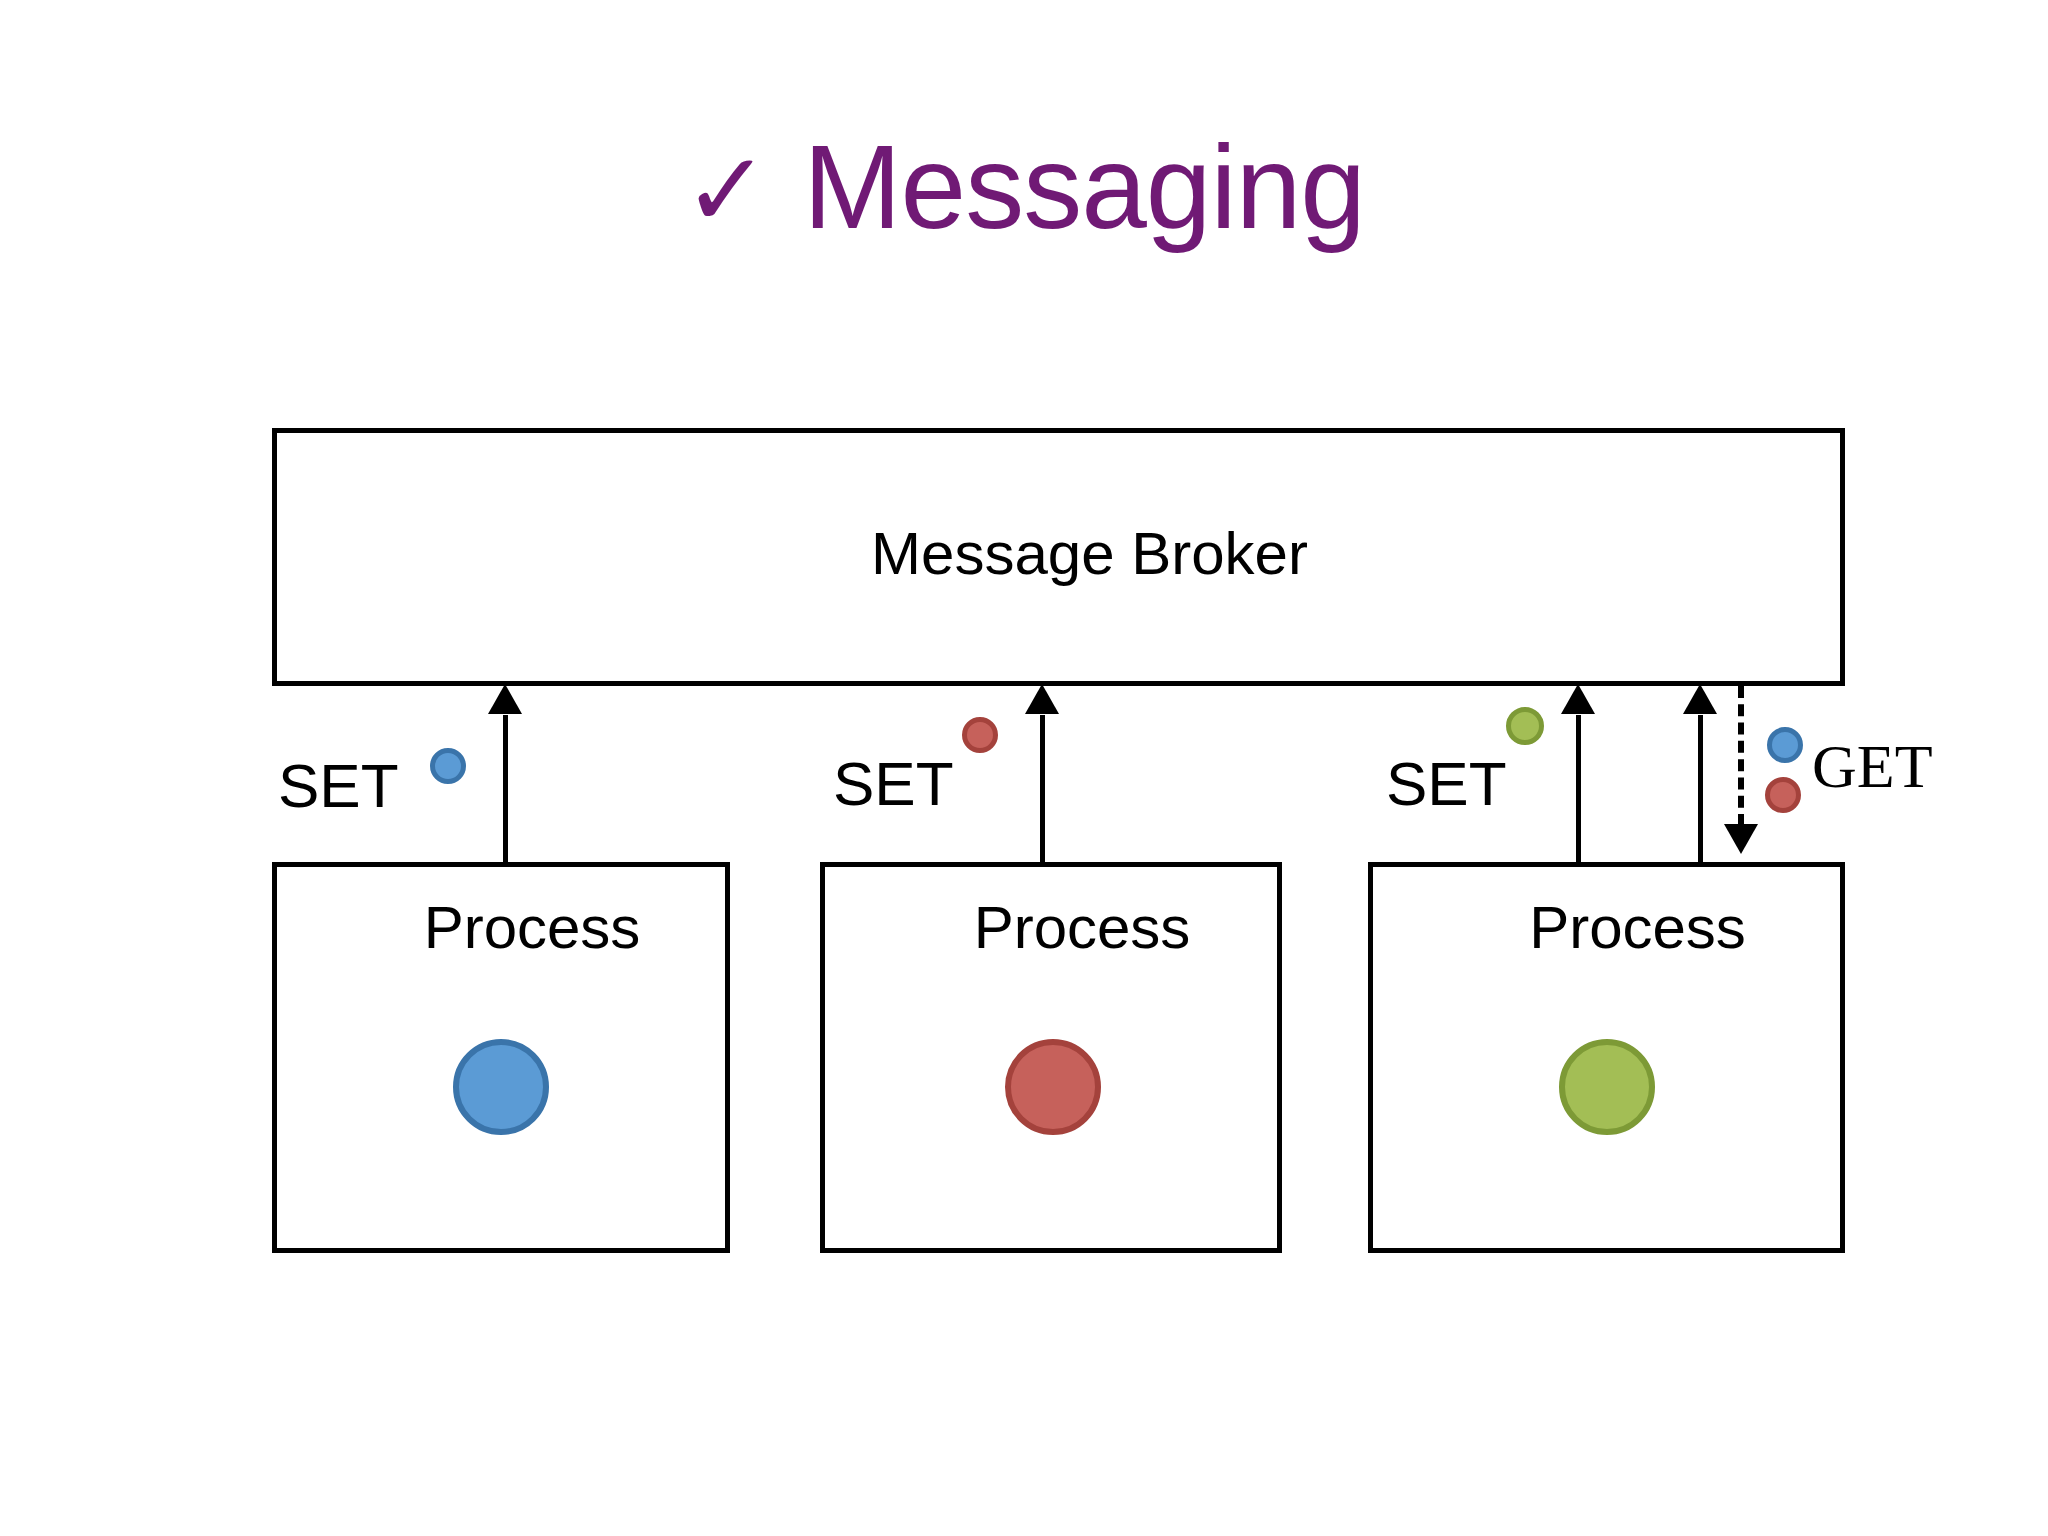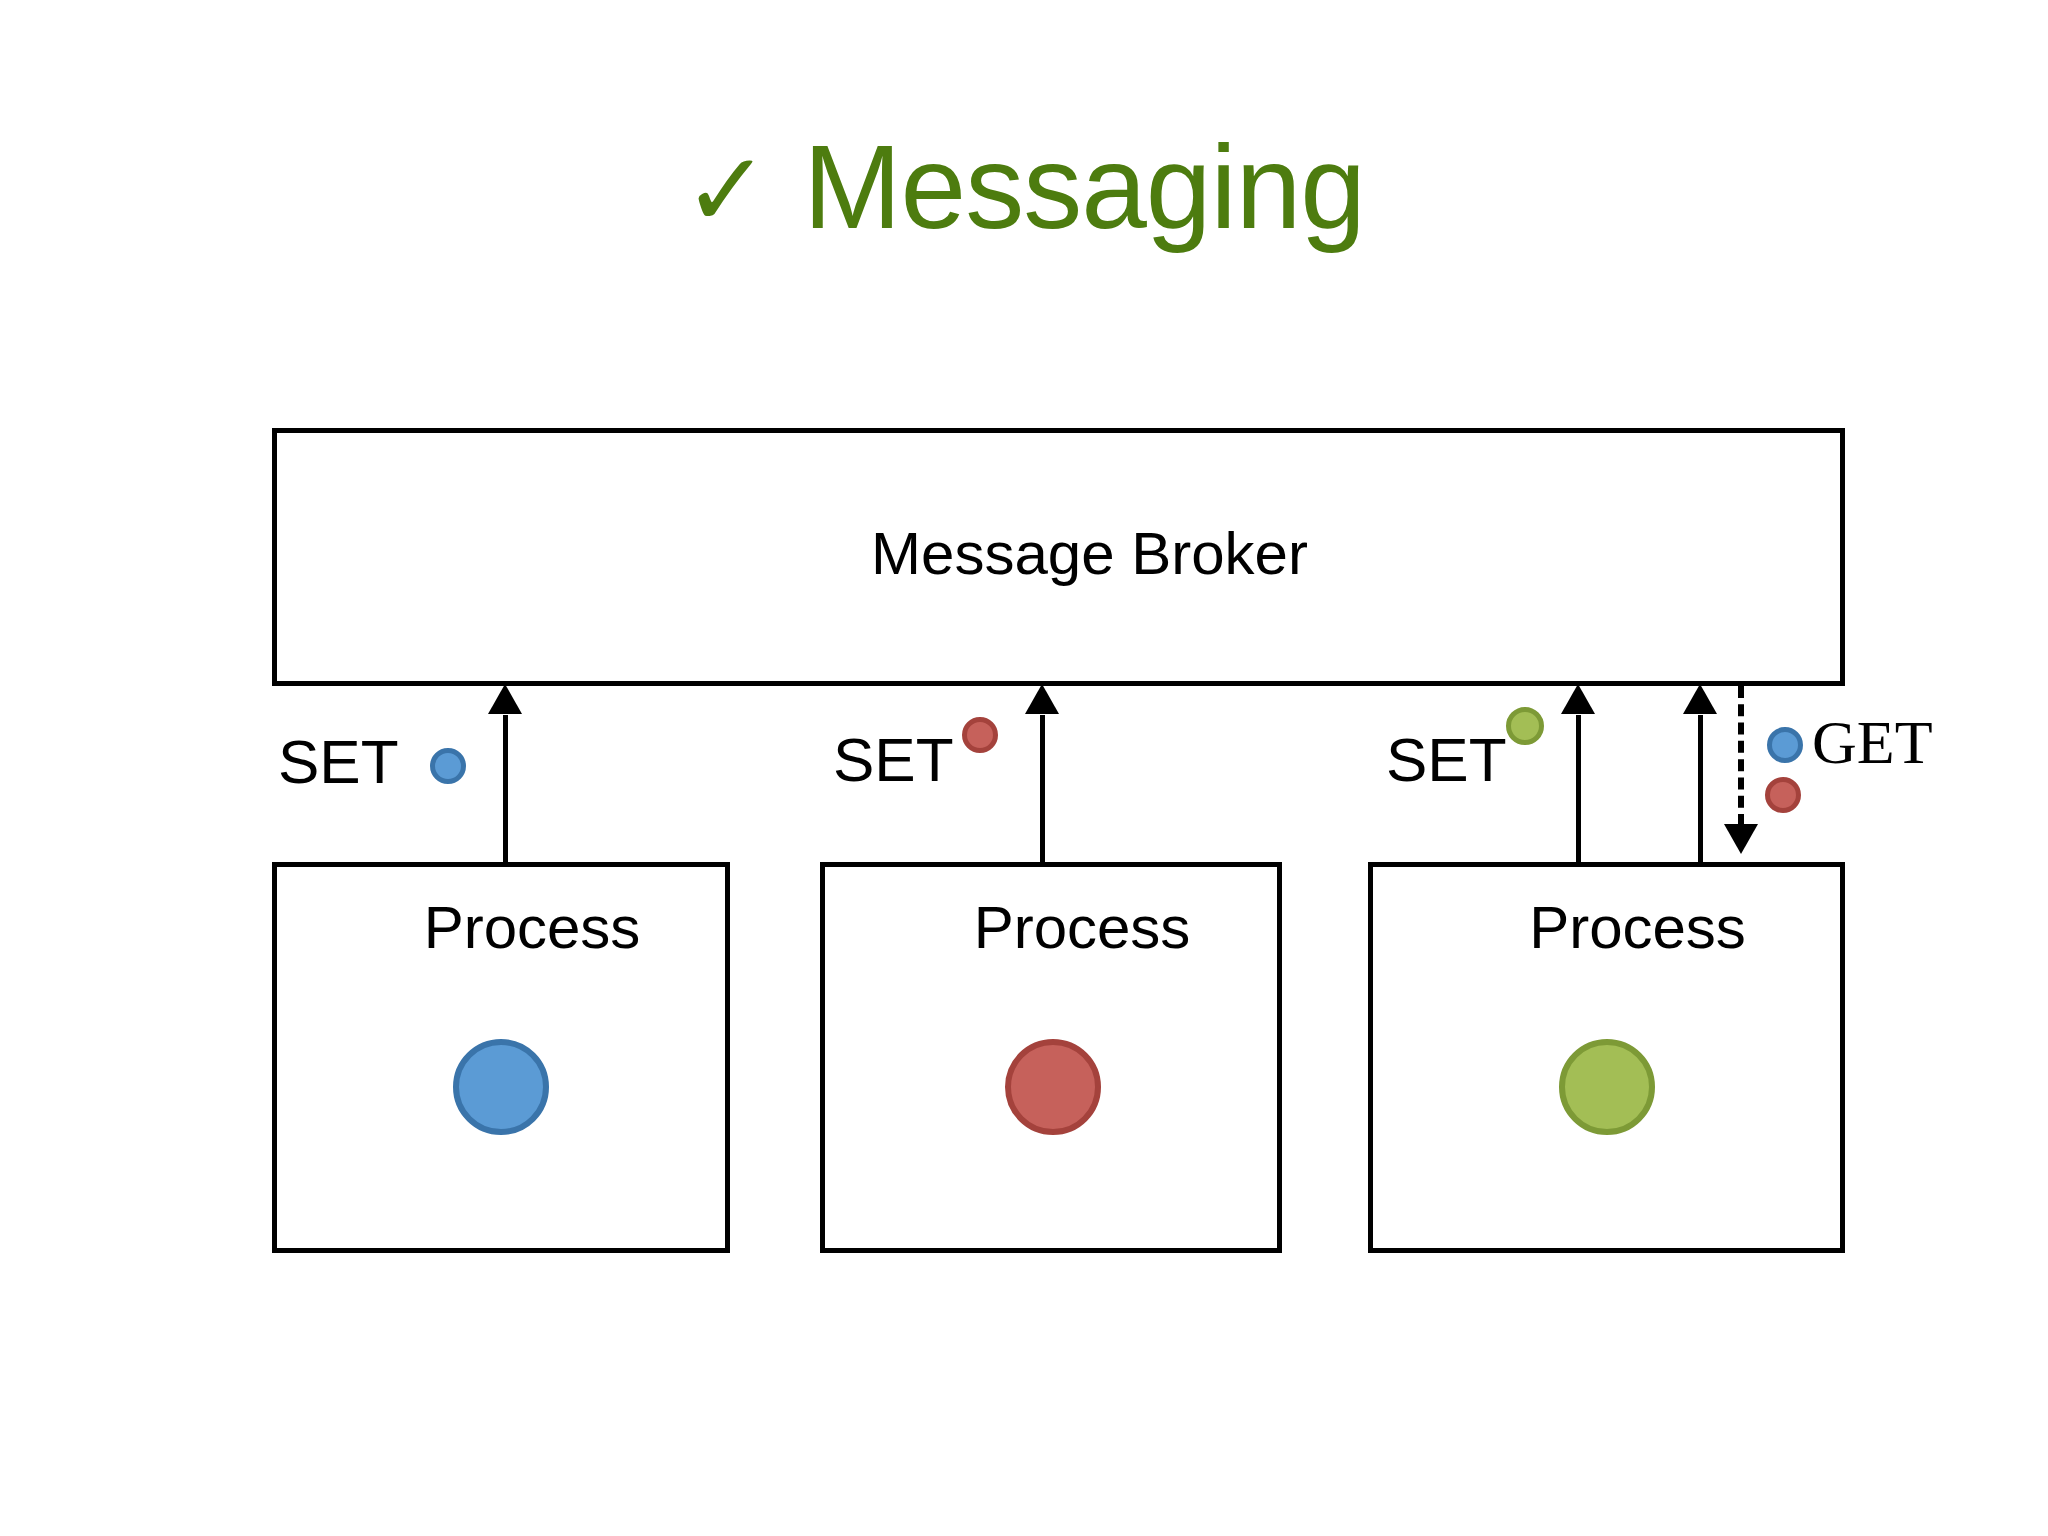--- a/index.html
+++ b/index.html
@@ -22,21 +22,21 @@
 
   
   .slide-title {
     position: absolute;
     left: 0;
     top: 128px;
     width: 2048px;
     text-align: center;
     font-size: 118px;
     line-height: 1.0;
-    color: #4d7c0f;
+    color: #701a75;
     font-family: "Liberation Sans", sans-serif;
     font-weight: 400;
     letter-spacing: -1px;
     white-space: nowrap;
   }
   .title-check {
     font-size: 104px;
     font-weight: 700;
     vertical-align: 2px;
     margin-right: 34px;
@@ -124,20 +124,21 @@
   }
 
   
   .op-label {
     position: absolute;
     font-size: 62px;
     line-height: 1;
     color: #000000;
     font-family: "Liberation Sans", sans-serif;
     white-space: nowrap;
+    margin-top: 24px;
   }
 </style>
 </head>
 <body>
 
 <div id="stage" style="background: rgb(255, 255, 255);">
 
   <div class="slide-title">
     <span class="title-check">✓</span><span>Messaging</span>
   </div>

